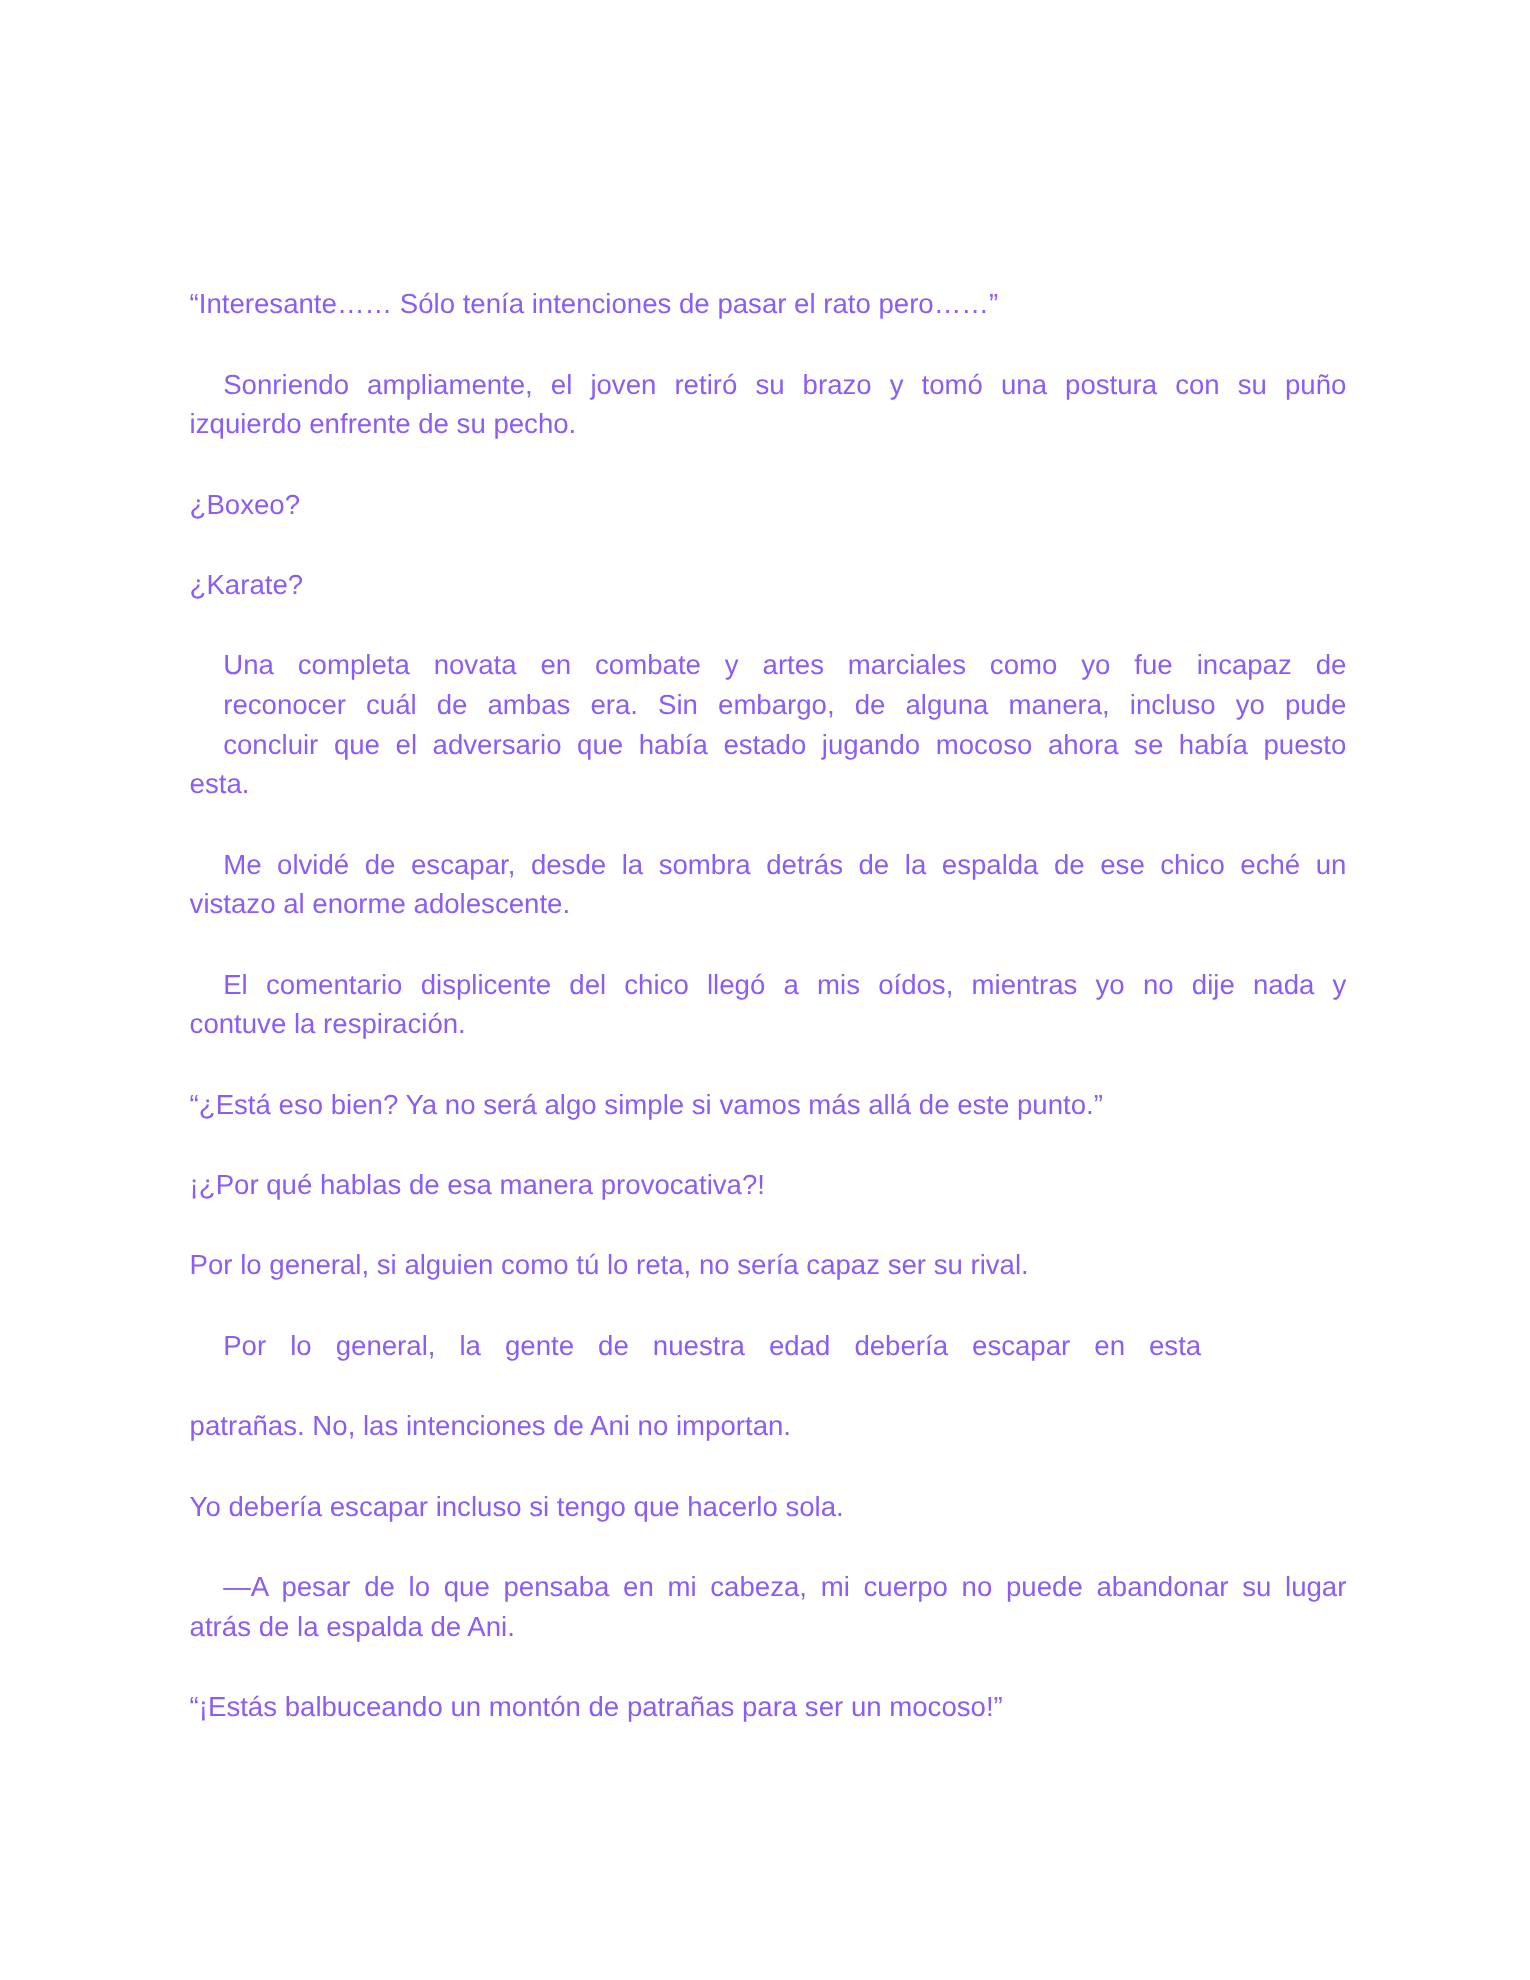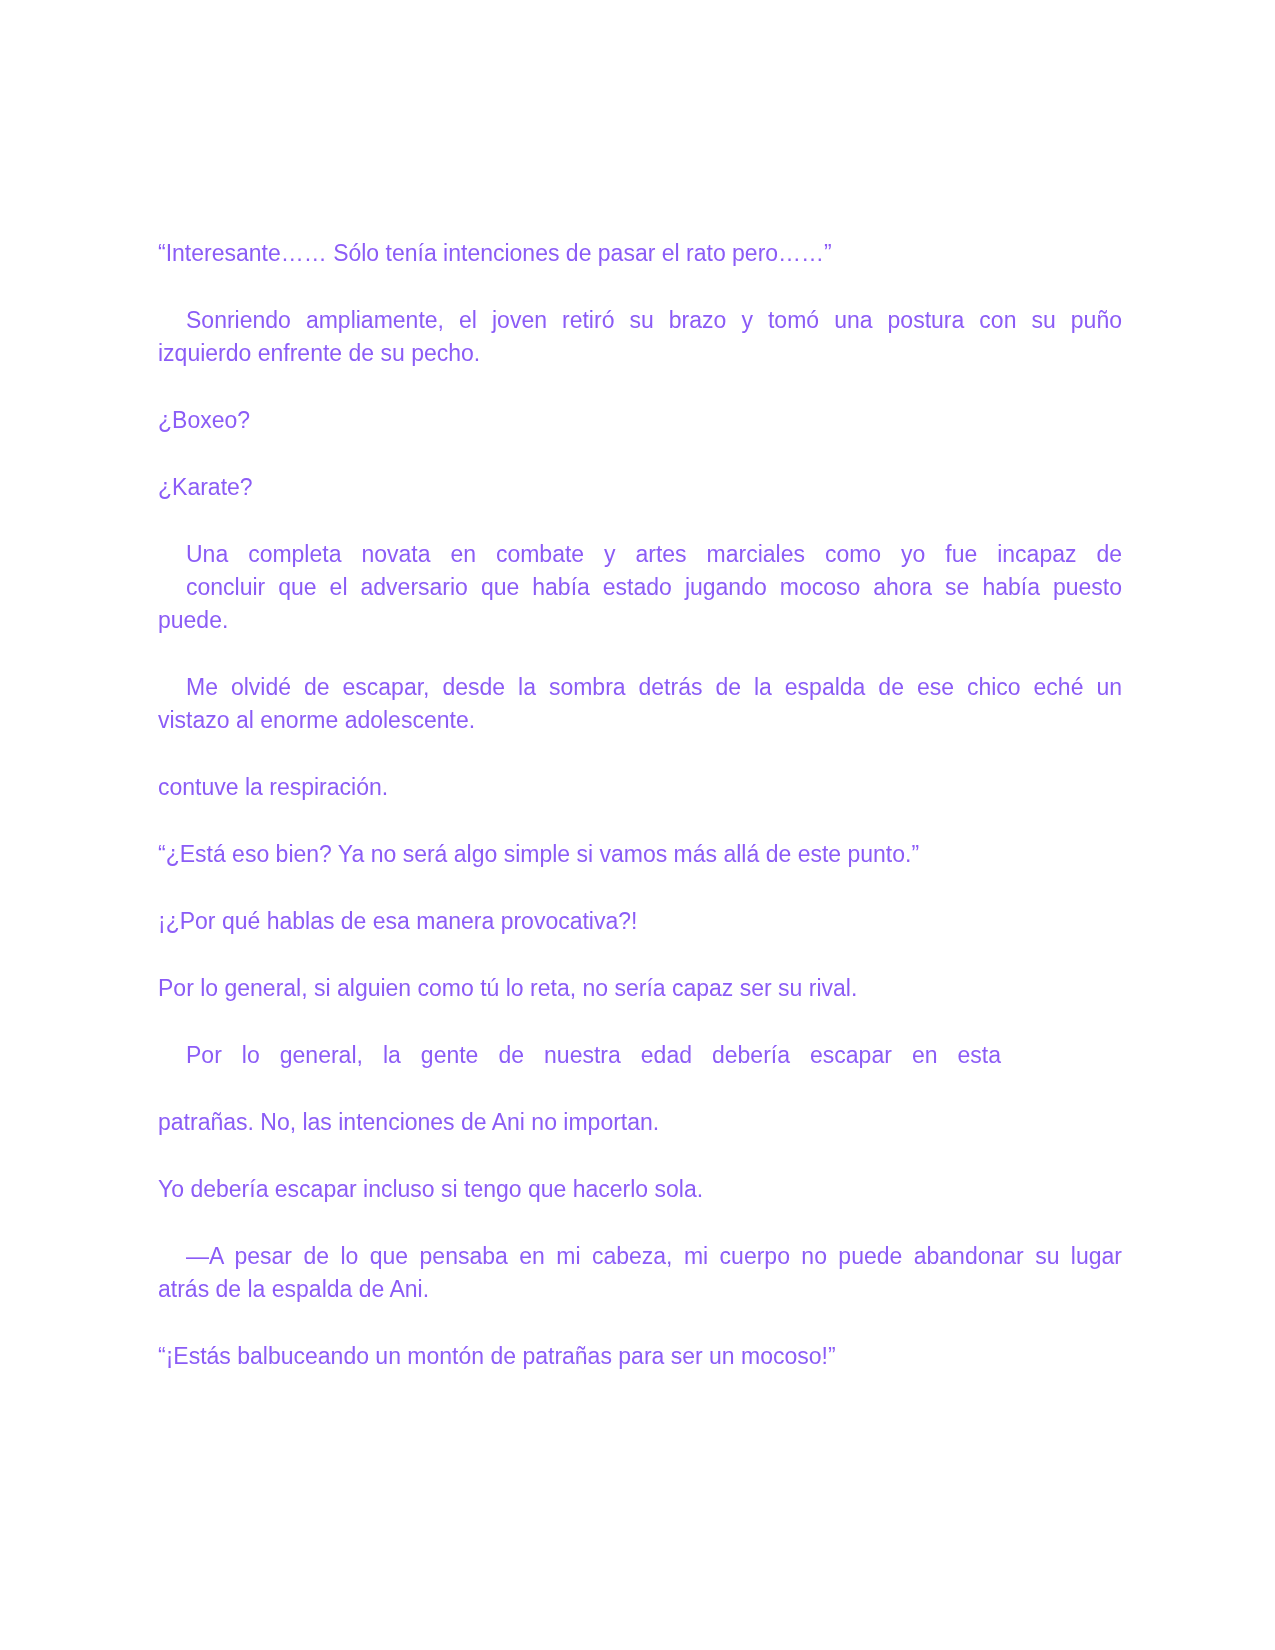--- a/index.html
+++ b/index.html
@@ -64,30 +64,32 @@
     <div class="para">
       <div class="line">¿Boxeo?</div>
     </div>
 
     <div class="para">
       <div class="line">¿Karate?</div>
     </div>
 
     <div class="para">
       <div class="line jl">Una completa novata en combate y artes marciales como yo fue incapaz de</div>
+      <div class="line jl">reconocer cuál de ambas era. Sin embargo, de alguna manera, incluso yo pude</div>
       <div class="line jl">concluir que el adversario que había estado jugando mocoso ahora se había puesto</div>
-      <div class="line">puede.</div>
+      <div class="line">esta.</div>
     </div>
 
     <div class="para">
       <div class="line jl">Me olvidé de escapar, desde la sombra detrás de la espalda de ese chico eché un</div>
       <div class="line">vistazo al enorme adolescente.</div>
     </div>
 
     <div class="para">
+      <div class="line jl">El comentario displicente del chico llegó a mis oídos, mientras yo no dije nada y</div>
       <div class="line">contuve la respiración.</div>
     </div>
 
     <div class="para">
       <div class="line">“¿Está eso bien? Ya no será algo simple si vamos más allá de este punto.”</div>
     </div>
 
     <div class="para">
       <div class="line">¡¿Por qué hablas de esa manera provocativa?!</div>
     </div>

